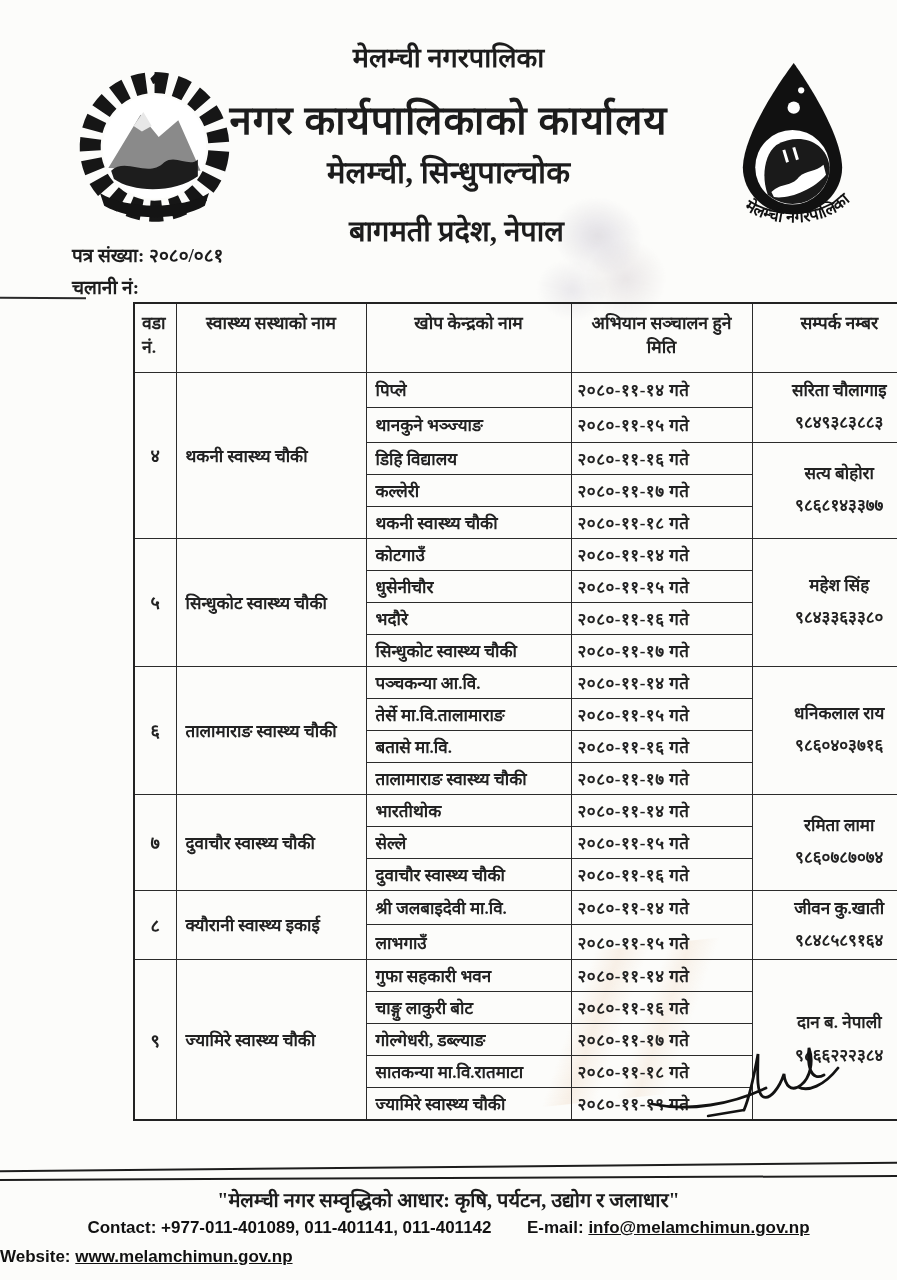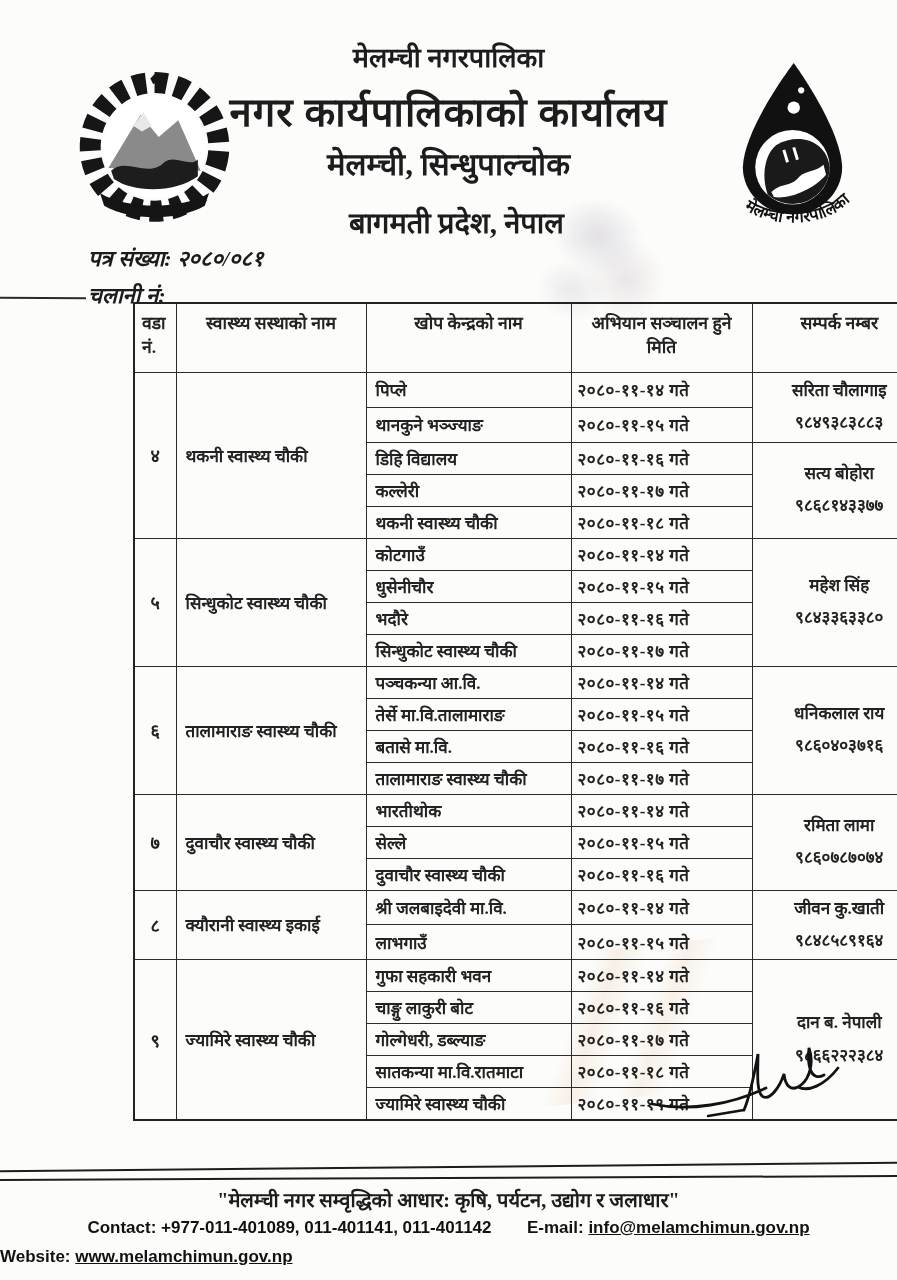--- a/index.html
+++ b/index.html
@@ -7,28 +7,28 @@
     width:897px;height:1280px;position:relative;overflow:hidden;
     background:#fbfbf8;
     font-family:"Liberation Serif","DejaVu Serif",serif;
     color:#1c1c1c;
   }
   .page{position:absolute;inset:0;background:#fcfcfa;}
 
   
   .hdr{position:absolute;left:0;top:42px;width:100%;text-align:center;line-height:1.25;}
   .hdr .l1{font-size:27px;font-weight:bold;}
-  .hdr .l2{font-size:40px;font-weight:bold;margin-top:12px;letter-spacing:1px;}
+  .hdr .l2{font-size:40px;font-weight:bold;margin-top:20px;letter-spacing:1px;}
   .hdr .l3{font-size:31px;font-weight:bold;margin-top:8px;}
   .hdr .l4{font-size:29px;font-weight:bold;margin-top:20px;padding-left:16px;}
 
   .logo-left{position:absolute;left:62px;top:70px;width:185px;height:165px;}
   .logo-right{position:absolute;left:710px;top:58px;width:165px;height:180px;}
 
-  .meta{position:absolute;left:88px;top:240px;font-size:22px;font-weight:bold;line-height:1.7;font-style:italic;}
+  .meta{position:absolute;left:72px;top:240px;font-size:19px;font-weight:bold;line-height:1.7;}
 
   
   .stamp-smudge{
     position:absolute;left:535px;top:188px;width:145px;height:145px;
     background:
       radial-gradient(ellipse 45% 38% at 40% 35%, rgba(120,110,140,.20), rgba(120,110,140,0) 70%),
       radial-gradient(ellipse 40% 40% at 65% 60%, rgba(140,120,130,.16), rgba(140,120,130,0) 70%),
       radial-gradient(ellipse 35% 30% at 30% 75%, rgba(130,120,150,.14), rgba(130,120,150,0) 70%);
     filter:blur(1px);transform:rotate(12deg);
   }

